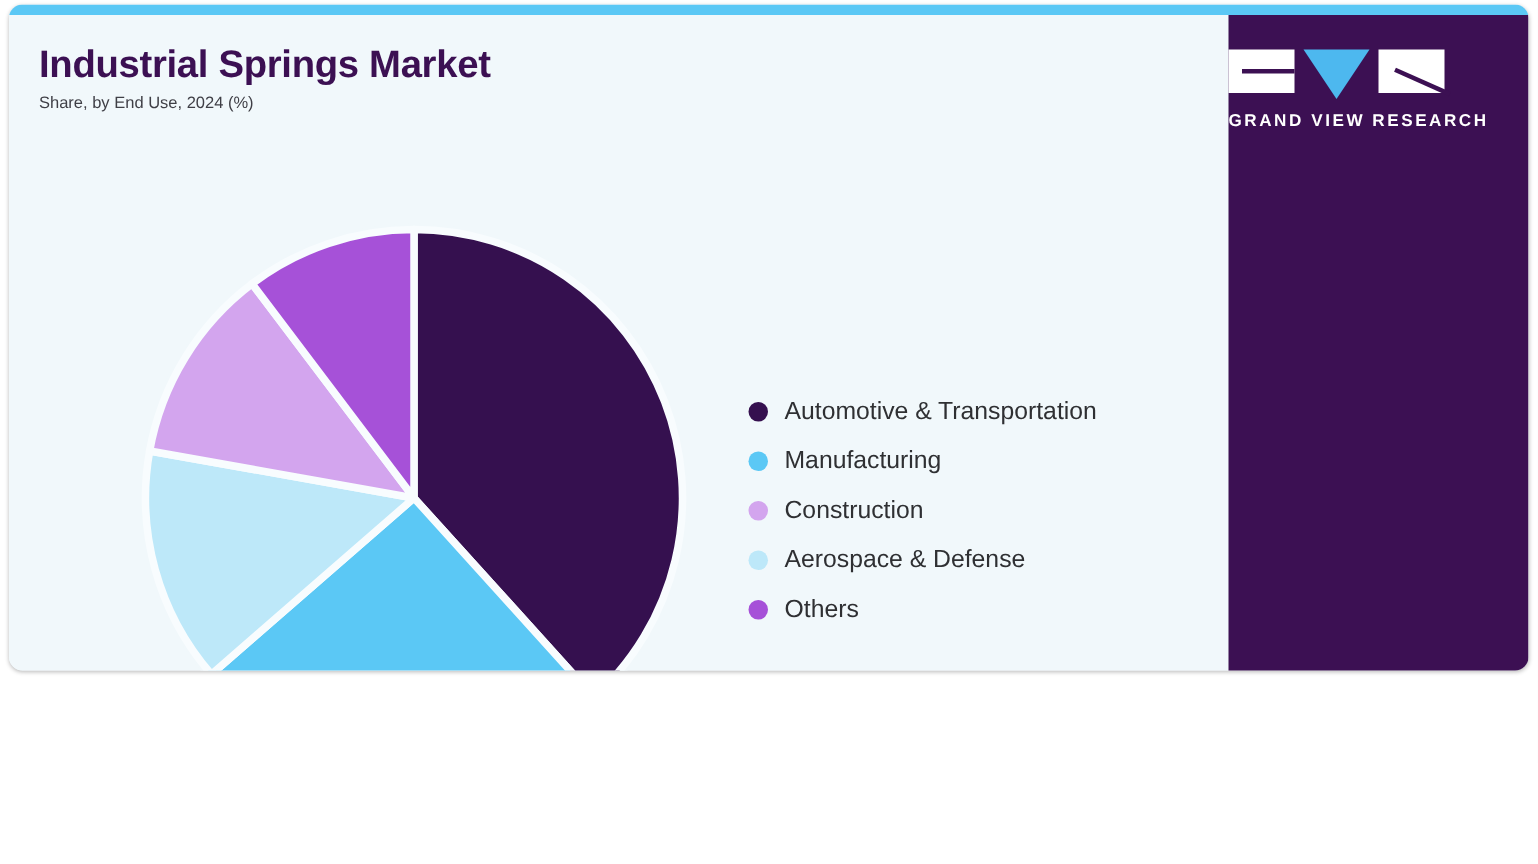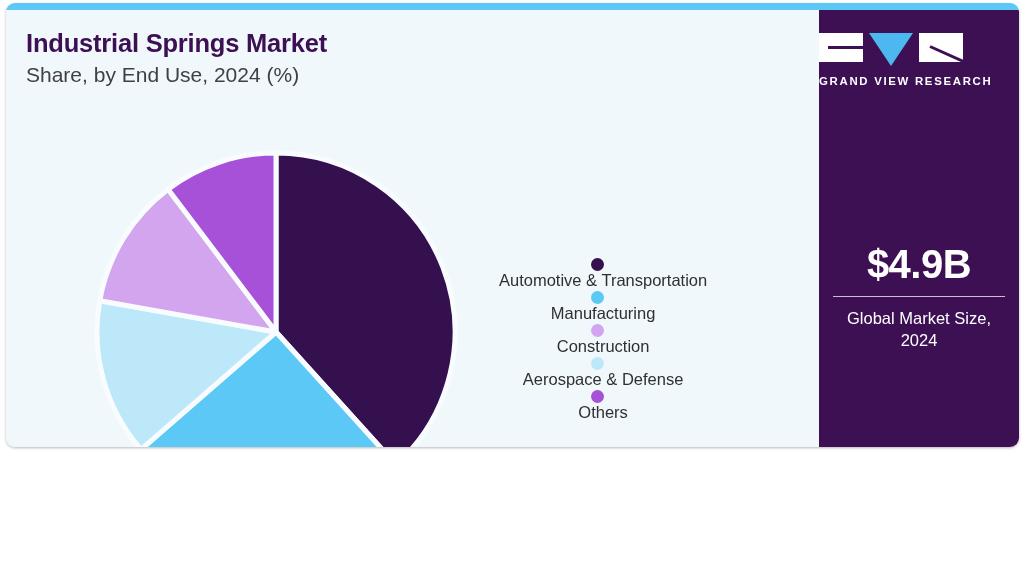--- a/index.html
+++ b/index.html
@@ -55,21 +55,21 @@
     font-size: 25.5px;
     font-weight: bold;
     color: #3c1053;
     letter-spacing: -0.2px;
     white-space: nowrap;
   }
   .subtitle {
     position: absolute;
     left: 20px;
     top: 53px;
-    font-size: 21px;
+    font-size: 11px;
     color: #3f3f46;
     white-space: nowrap;
   }
   
   .pie-wrap {
     position: absolute;
     left: 84px;
     top: 136px;
     width: 372px;
     height: 372px;
@@ -78,21 +78,20 @@
   
   .legend {
     position: absolute;
     left: 493px;
     top: 248px;
   }
   .legend-row {
     display: flex;
     align-items: center;
     height: 33px;
-    flex-direction: column;
   }
   .legend-dot {
     width: 13px;
     height: 13px;
     border-radius: 50%;
     margin-right: 11px;
     flex: none;
   }
   .legend-label {
     font-size: 16.5px;
@@ -259,25 +258,20 @@
 
       <div class="logo">
         <div class="logo-marks">
           <div class="logo-g"></div>
           <div class="logo-v"></div>
           <div class="logo-r"></div>
         </div>
         <div class="logo-text">GRAND VIEW RESEARCH</div>
       </div>
 
-      <div class="stat">
-        <div class="stat-value">$4.9B</div>
-        <div class="stat-rule"></div>
-        <div class="stat-caption">Global Market Size, 2024</div>
-      </div>
 
       <div class="source">
         <div class="source-label">Source:</div>
       </div>
 
     </div>
   </div>
 </div>
 
 </body></html>

